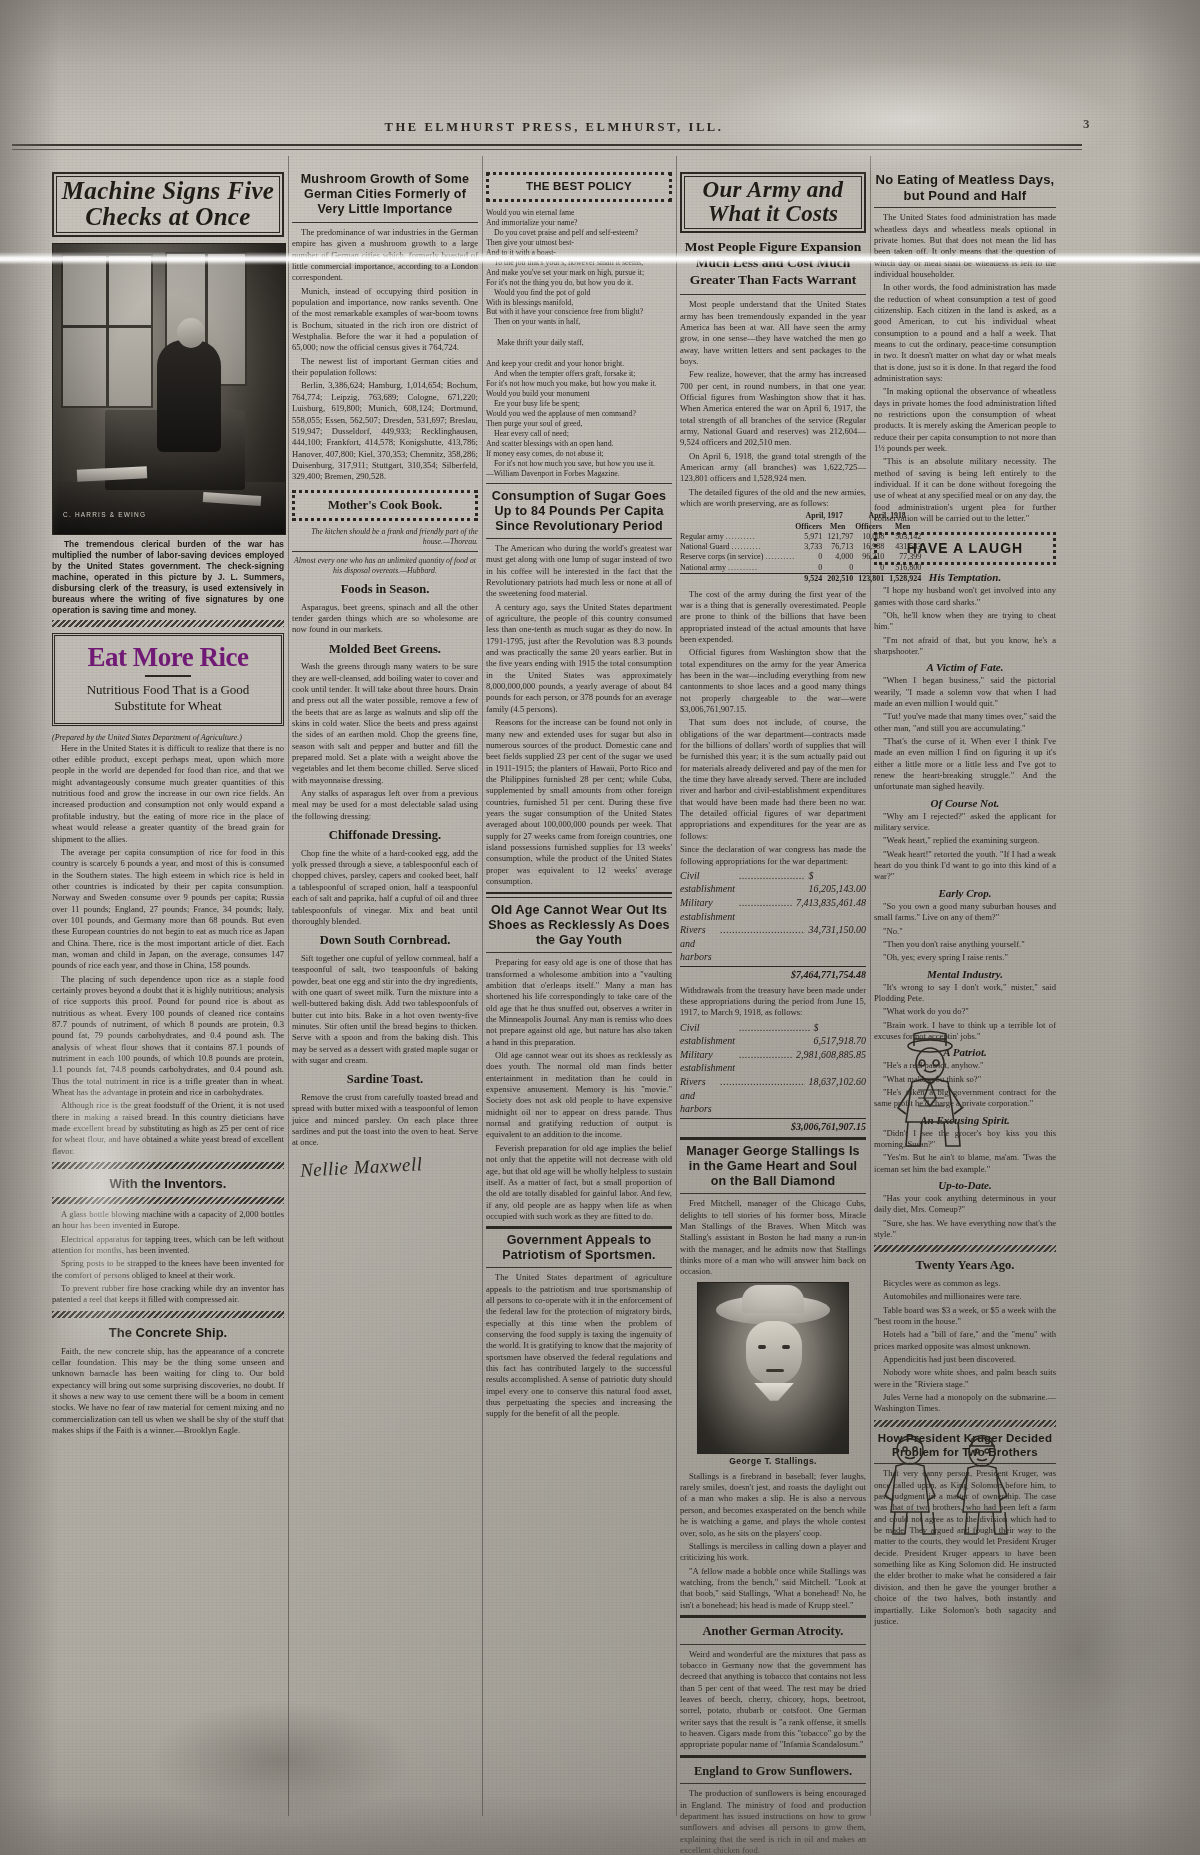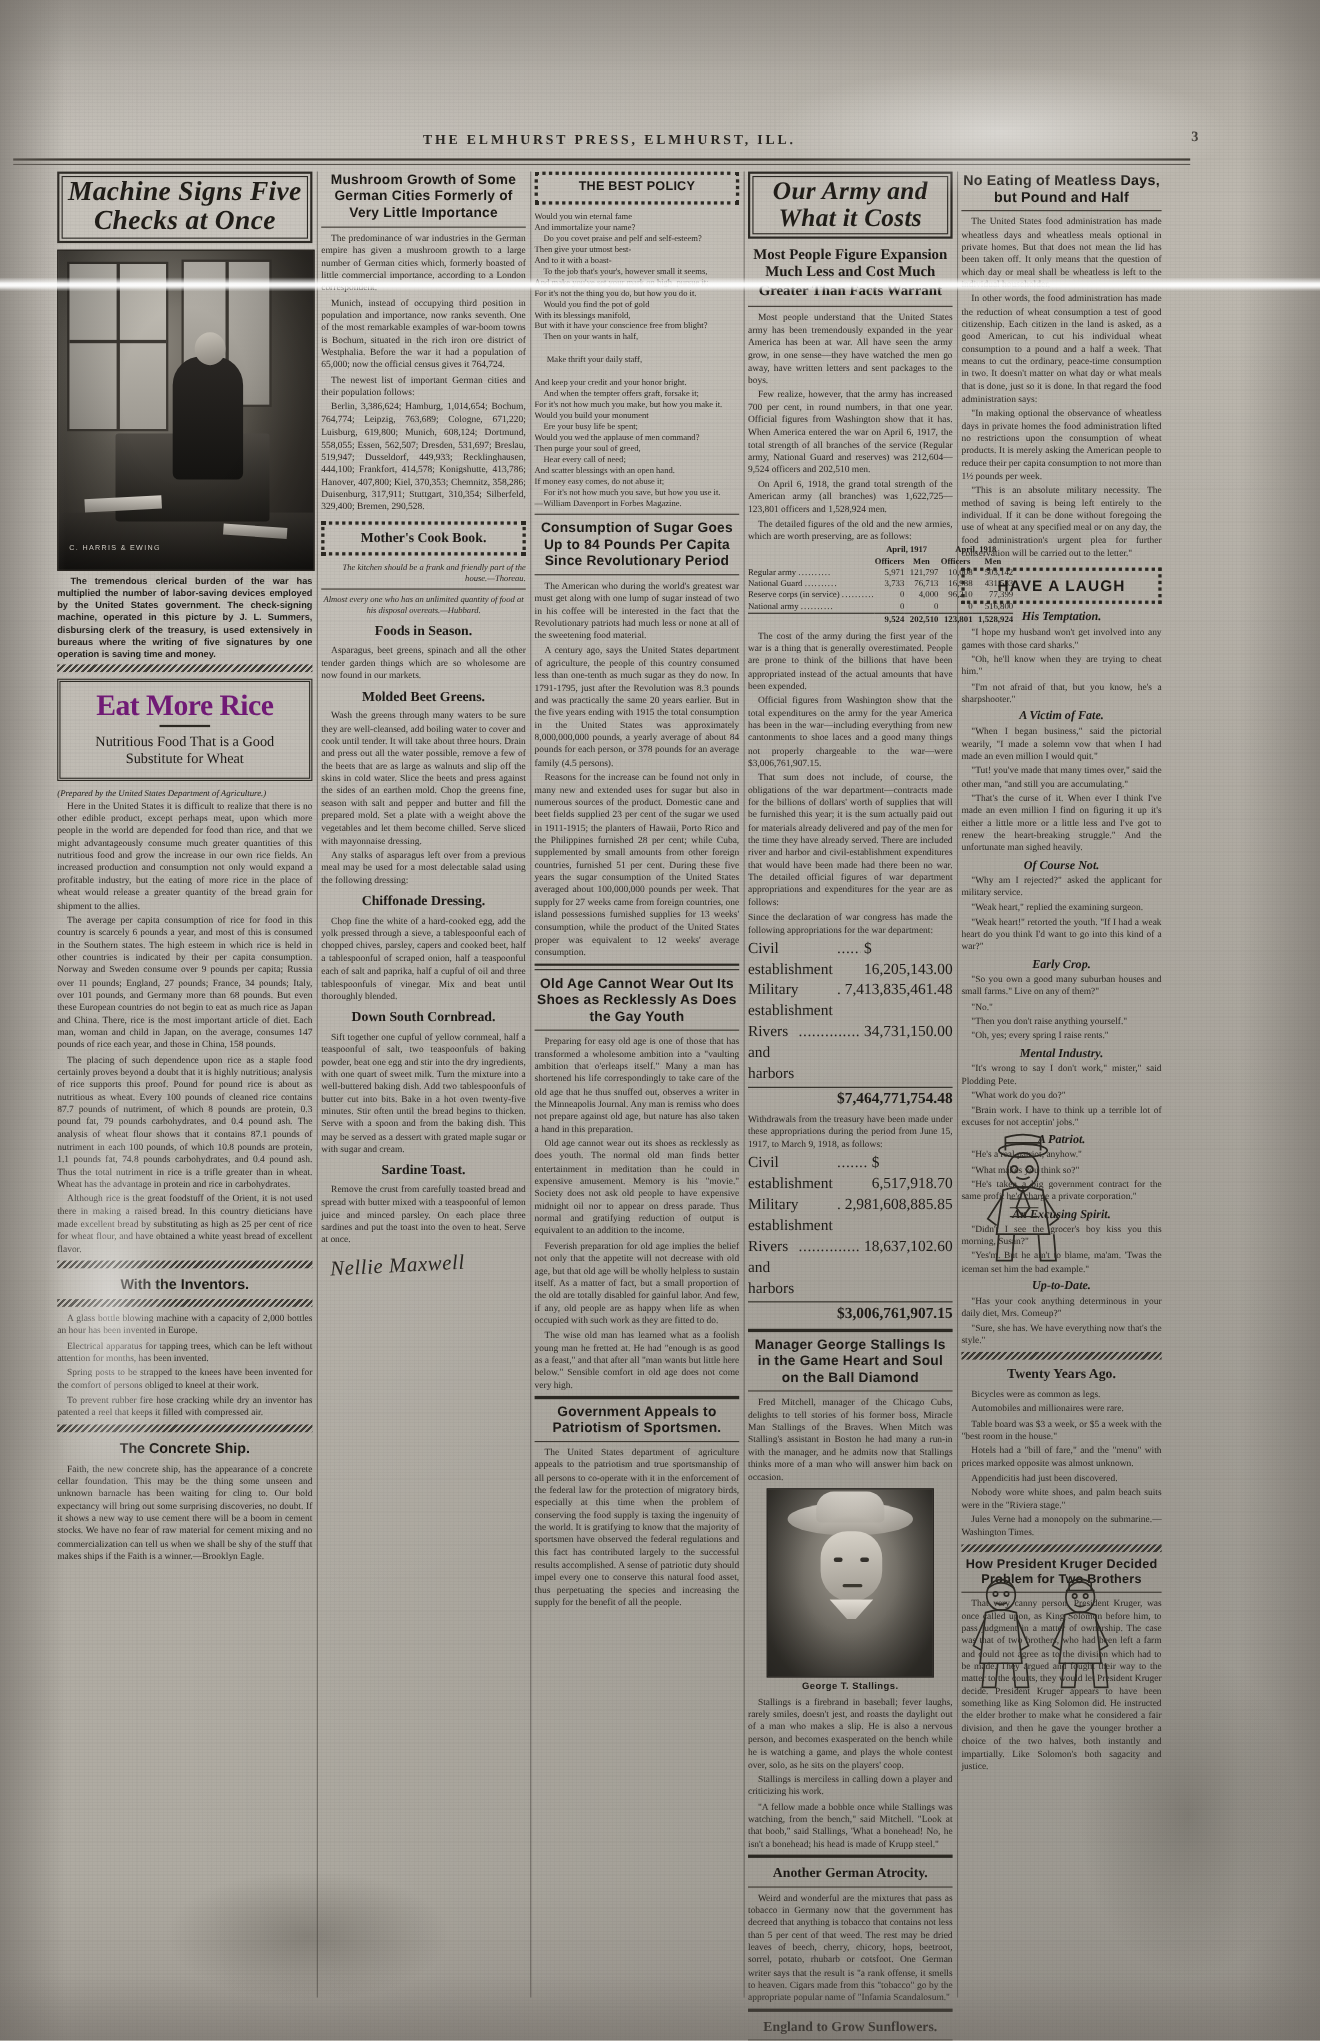--- a/index.html
+++ b/index.html
@@ -44,21 +44,21 @@
   }
   .masthead-rule2{
     position:absolute;left:-40px;top:29px;width:1070px;height:0;
     border-top:1px solid #55504a;
   }
   .pagenum{
     position:absolute;right:-36px;top:-4px;font-size:13px;font-weight:bold;color:#39352e;
   }
   
   .cols{position:absolute;left:0;top:36px;width:1004px;height:1660px;}
-  .col{position:absolute;top:0;}
+  .col{position:absolute;top:16px;}
   .c1{left:0;width:232px;}
   .c2{left:240px;width:186px;}
   .c3{left:434px;width:186px;}
   .c4{left:628px;width:186px;}
   .c5{left:822px;width:182px;}
   .vrule{position:absolute;top:0;width:0;height:1660px;border-left:1px solid rgba(40,36,30,.45);}
   
   .hd-box{
     border:2px solid #2c2924;padding:4px 5px 5px;margin-bottom:6px;
     position:relative;
@@ -192,21 +192,21 @@
   
   .tbl{font-size:8px;line-height:1.3;width:100%;border-collapse:collapse;}
   .tbl td{padding:0;vertical-align:bottom;white-space:nowrap;}
   .tbl .lbl{text-align:left;}
   .tbl .num{text-align:right;padding-left:5px;}
   .tbl .hdr{font-weight:bold;text-align:center;font-size:7.8px;}
   .dots{
     display:inline-block;overflow:hidden;
     vertical-align:bottom;
   }
-  .approp{font-size:14px;line-height:1.36;}
+  .approp{font-size:10px;line-height:1.36;font-style:italic;}
   .approp .row{display:flex;justify-content:space-between;gap:4px;}
   .approp .row .d{flex:1 1 auto;overflow:hidden;white-space:nowrap;letter-spacing:.5px;}
   
   .portrait{
     width:150px;height:170px;margin:4px auto 2px;position:relative;overflow:hidden;
     background:#4a4640;border:1px solid #262320;
   }
   .portrait .pbg{position:absolute;inset:0;
     background:radial-gradient(ellipse at 50% 38%, #a49f95 0%, #6e6a62 45%, #3b3832 85%);}
   .portrait .hat{
@@ -462,21 +462,20 @@
 
       <div class="rule-dbl"></div>
 
       <div class="hd-small" style="margin:5px 0 4px">Old Age Cannot Wear Out Its Shoes as Recklessly As Does the Gay Youth</div>
       <div class="rule-thin"></div>
 
       <div class="body">
         <p>Preparing for easy old age is one of those that has transformed a wholesome ambition into a "vaulting ambition that o'erleaps itself." Many a man has shortened his life correspondingly to take care of the old age that he thus snuffed out, observes a writer in the Minneapolis Journal. Any man is remiss who does not prepare against old age, but nature has also taken a hand in this preparation.</p>
         <p>Old age cannot wear out its shoes as recklessly as does youth. The normal old man finds better entertainment in meditation than he could in expensive amusement. Memory is his "movie." Society does not ask old people to have expensive midnight oil nor to appear on dress parade. Thus normal and gratifying reduction of output is equivalent to an addition to the income.</p>
         <p>Feverish preparation for old age implies the belief not only that the appetite will not decrease with old age, but that old age will be wholly helpless to sustain itself. As a matter of fact, but a small proportion of the old are totally disabled for gainful labor. And few, if any, old people are as happy when life as when occupied with such work as they are fitted to do.</p>
-        <p>The wise old man has learned what as a foolish young man he fretted at. He had "enough is as good as a feast," and that after all "man wants but little here below." Sensible comfort in old age does not come very high.</p>
       </div>
 
       <div class="rule-thick"></div>
 
       <div class="hd-small" style="margin:4px 0">Government Appeals to Patriotism of Sportsmen.</div>
       <div class="rule-thin"></div>
 
       <div class="body">
         <p>The United States department of agriculture appeals to the patriotism and true sportsmanship of all persons to co-operate with it in the enforcement of the federal law for the protection of migratory birds, especially at this time when the problem of conserving the food supply is taxing the ingenuity of the world. It is gratifying to know that the majority of sportsmen have observed the federal regulations and this fact has contributed largely to the successful results accomplished. A sense of patriotic duty should impel every one to conserve this natural food asset, thus perpetuating the species and increasing the supply for the benefit of all the people.</p>
       </div>

